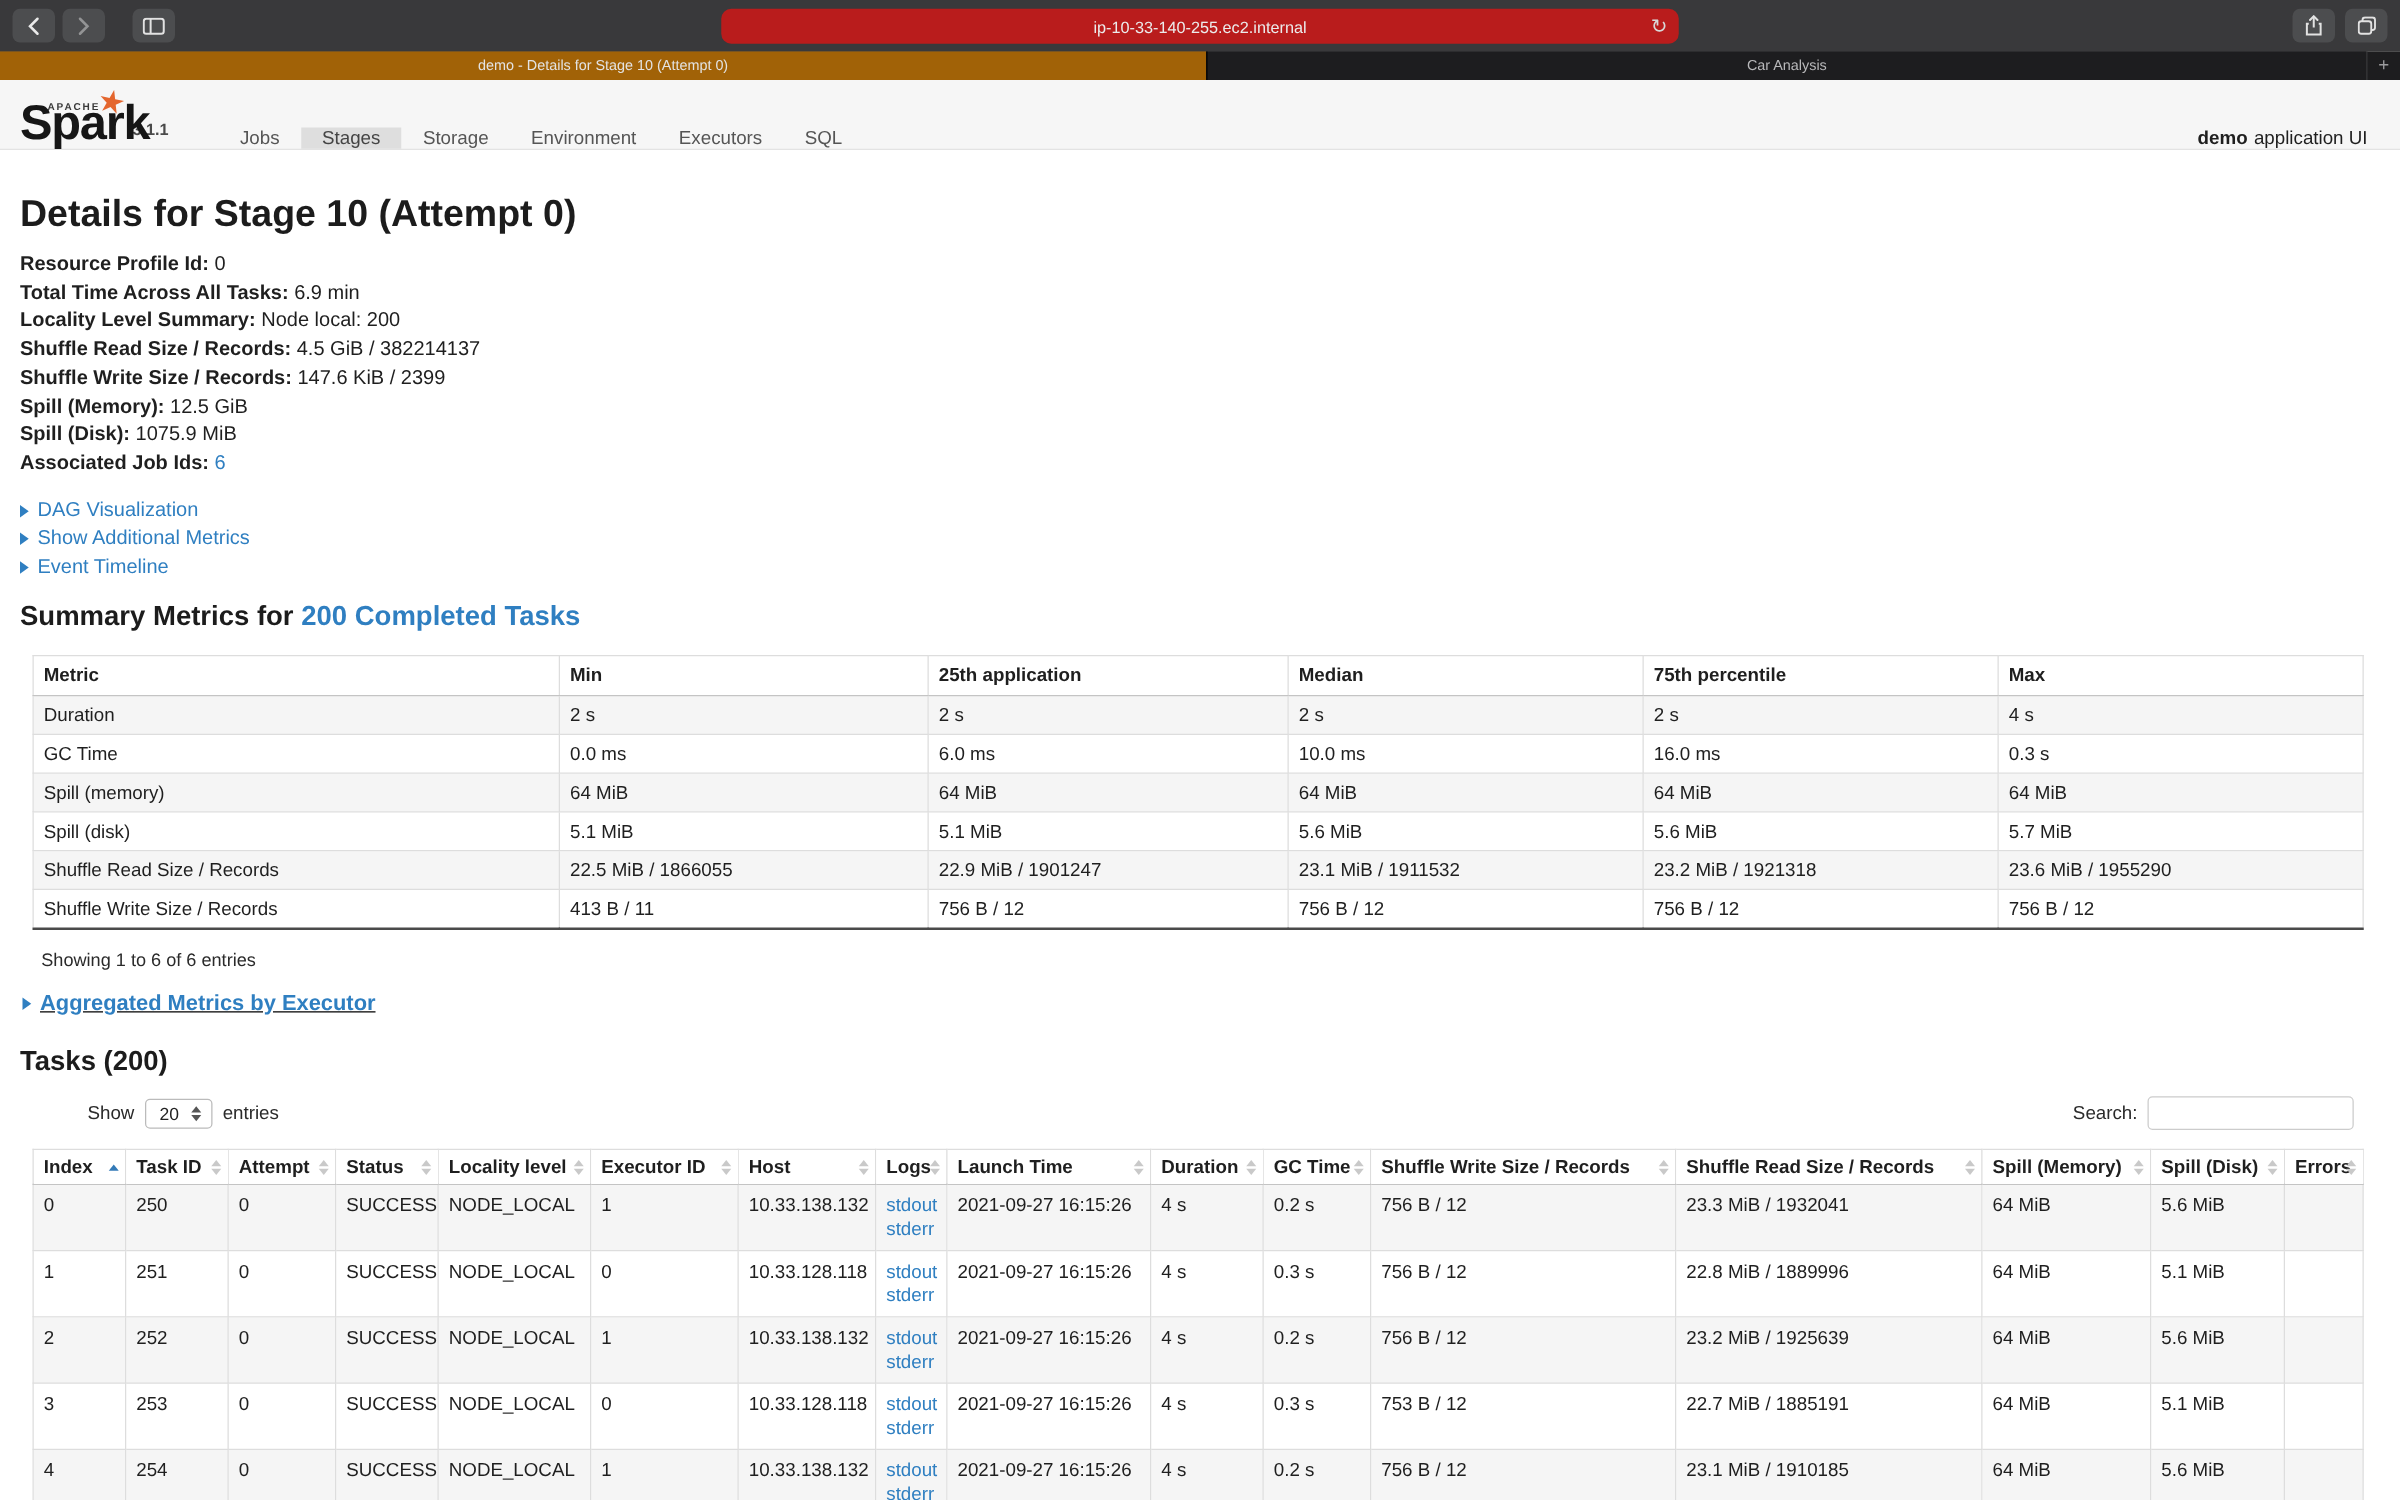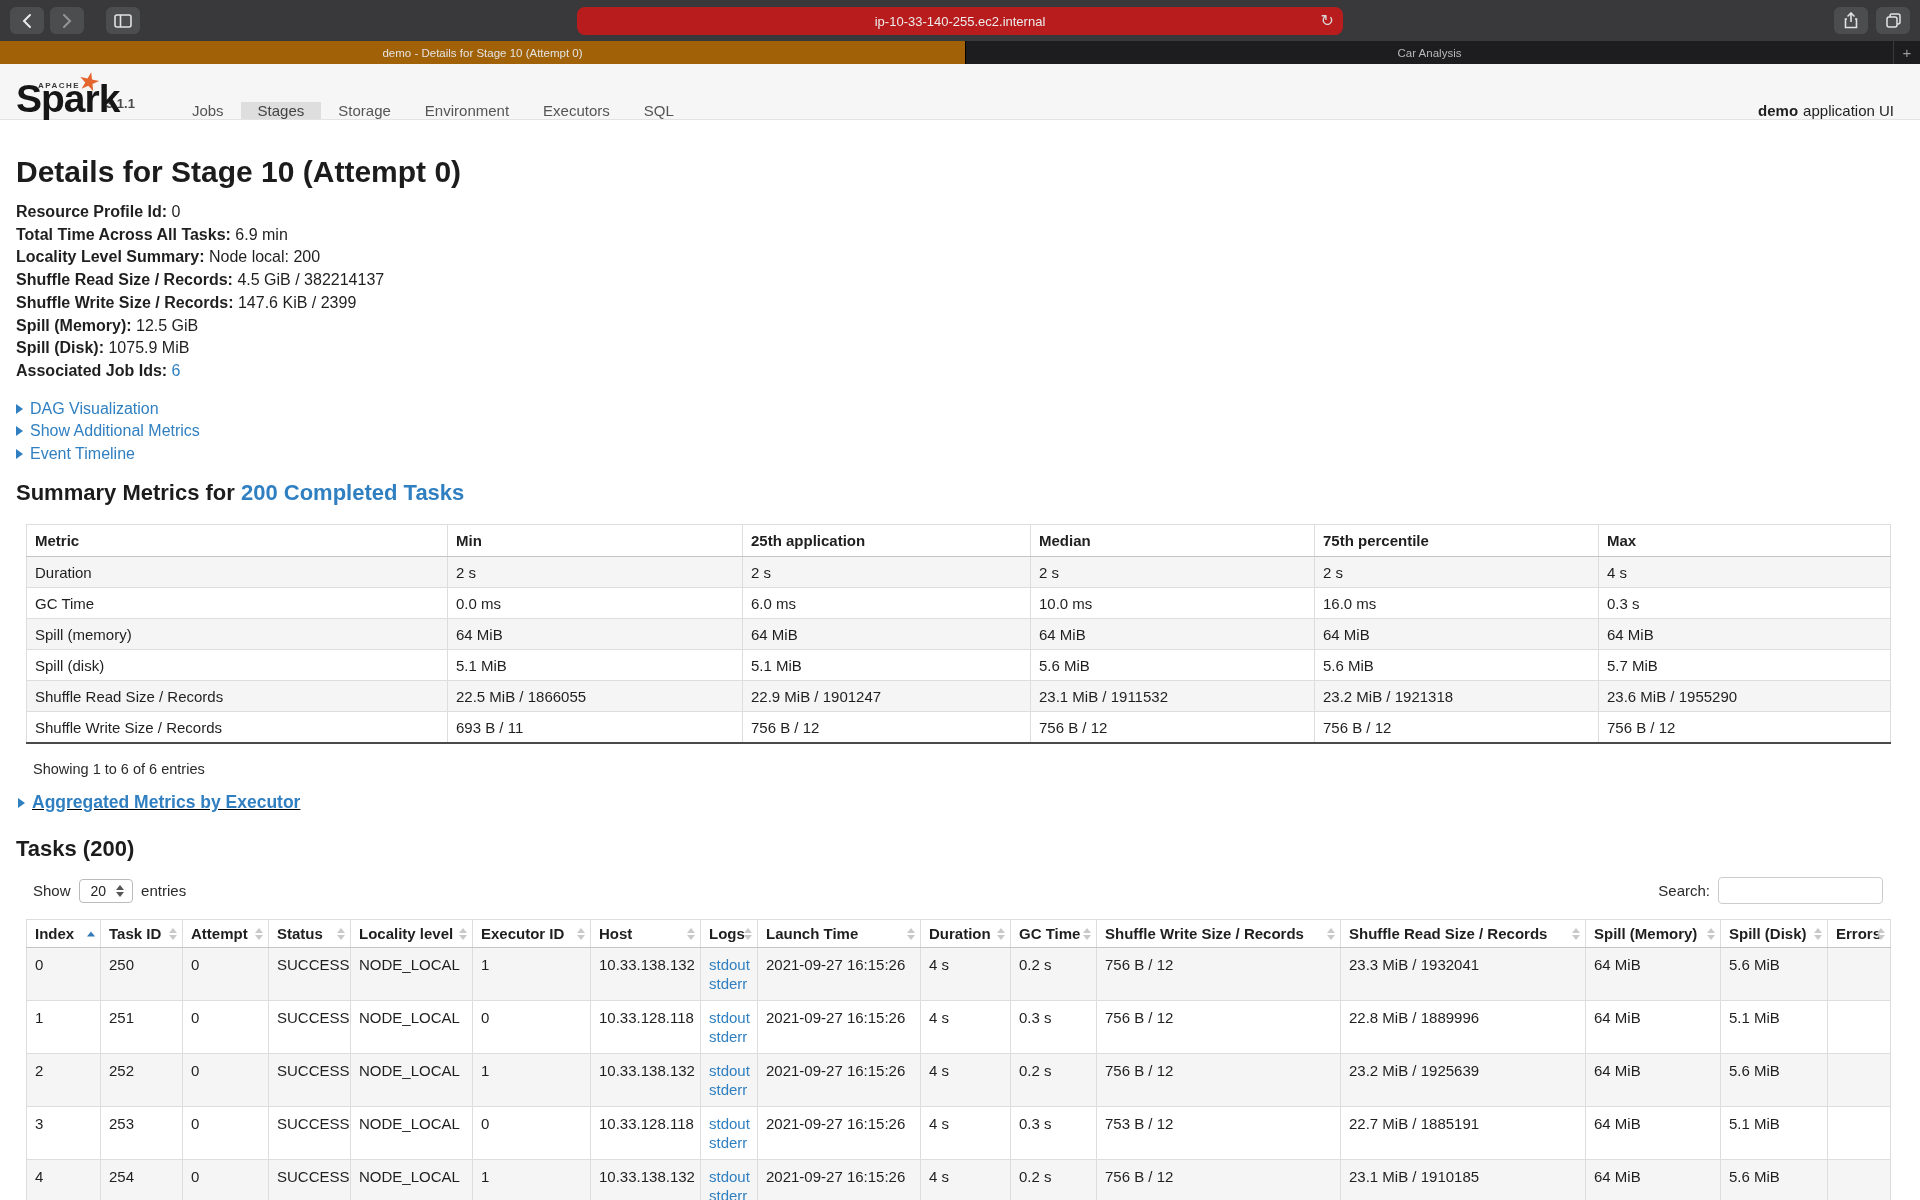--- a/index.html
+++ b/index.html
@@ -70,21 +70,21 @@
   #summary-table { border-bottom:2px solid #4a4a4a; }
 
   .showing { margin:17px 0 0 17px; font-size:14.5px; color:#2a2a2a; }
   .agg-line { margin:15px 0 0 2px; display:flex; align-items:center;text-decoration:underline; }
   .agg-line a { font-size:17.5px; font-weight:bold; }
   .tri-right.big { border-left-color:#2f7fc1; }
   .tasks-heading { margin-top:23px; font-size:22px; font-weight:bold; color:#1c1c1c; }
 
   .table-controls { margin:15px 7px 0 17px; display:flex; align-items:center;
     justify-content:space-between; font-size:15px; color:#2a2a2a; }
-  .show-group, .search-group { display:flex; align-items:center; gap:8px; }
+  .show-group, .search-group { display:flex; align-items:center; gap:8px;margin-left:37px; }
   .page-size { display:inline-flex; align-items:center; gap:10px; border:1px solid #bbb;
     border-radius:4px; background:#fff; padding:3px 8px 3px 11px; font-size:14px; color:#222; }
   .updown { display:flex; flex-direction:column; gap:2px; }
   .updown .u { width:0; height:0; border-left:4px solid transparent; border-right:4px solid transparent;
     border-bottom:5px solid #555; }
   .updown .d { width:0; height:0; border-left:4px solid transparent; border-right:4px solid transparent;
     border-top:5px solid #555; }
   .search-input { width:165px; height:27px; border:1px solid #ccc; border-radius:4px; padding:0 8px;
     font-size:14px; font-family:inherit; }
 
@@ -264,21 +264,21 @@
         <tr>
           <td>Shuffle Read Size / Records</td>
           <td>22.5 MiB / 1866055</td>
           <td>22.9 MiB / 1901247</td>
           <td>23.1 MiB / 1911532</td>
           <td>23.2 MiB / 1921318</td>
           <td>23.6 MiB / 1955290</td>
         </tr>
         <tr>
           <td>Shuffle Write Size / Records</td>
-          <td>693 B / 11</td>
+          <td>413 B / 11</td>
           <td>756 B / 12</td>
           <td>756 B / 12</td>
           <td>756 B / 12</td>
           <td>756 B / 12</td>
         </tr>
       </tbody>
   </table>
 
   <div class="showing">Showing 1 to 6 of 6 entries</div>
 

